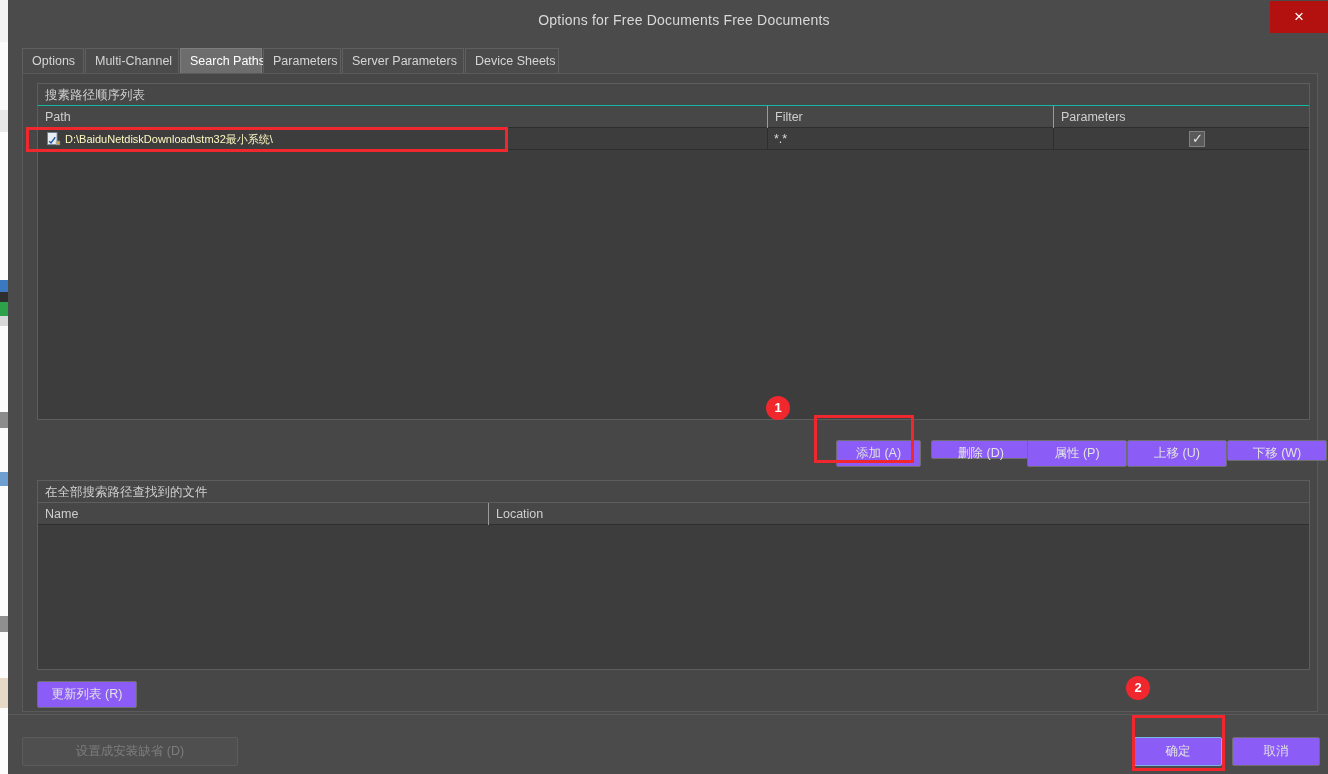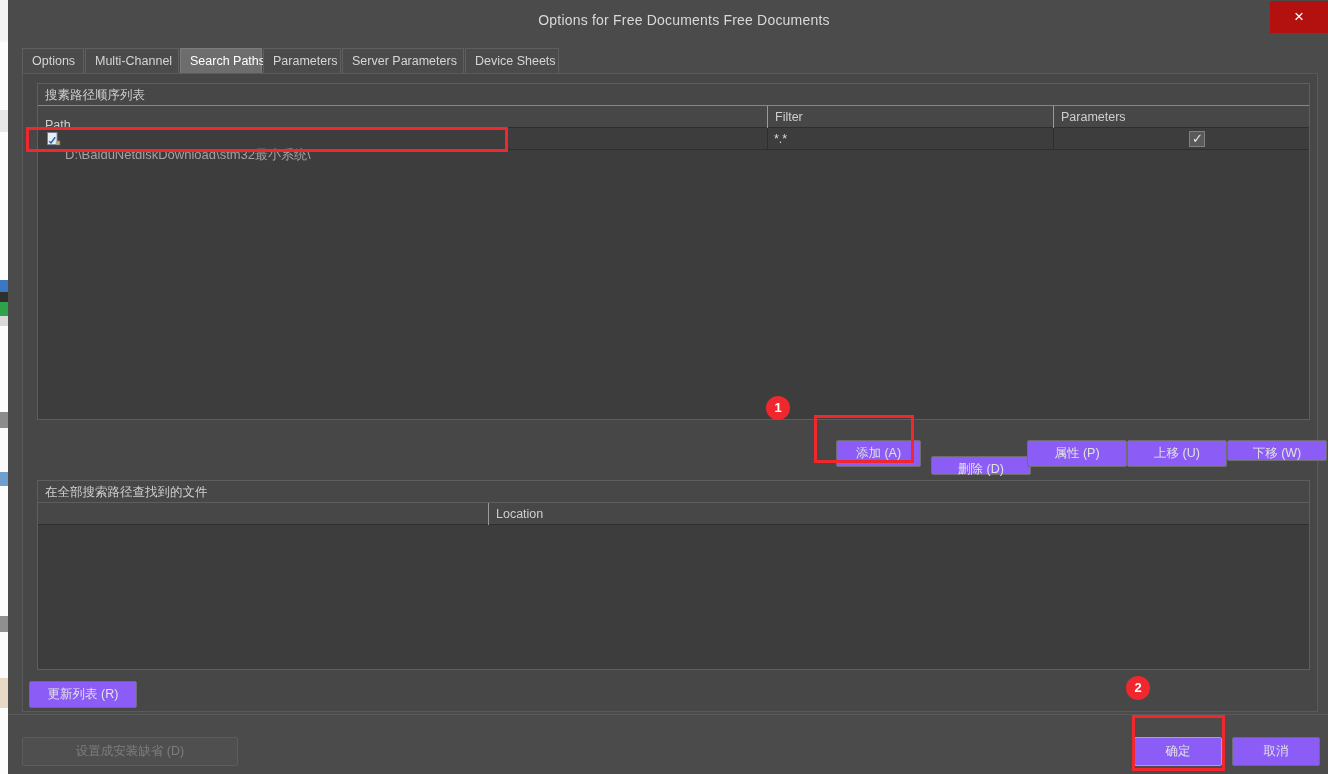--- a/index.html
+++ b/index.html
@@ -118,21 +118,21 @@
     cursor: pointer;
   }
   .row-cellsep {
     position: absolute; top: 0; width: 1px; height: 22px; background: #2e2e2e;
   }
   #path-icon {
     position: absolute; left: 9px; top: 4px; width: 14px; height: 14px;
   }
   #path-text {
     position: absolute; left: 27px; top: 0; height: 22px; line-height: 22px;
-    color: #a3a3a3; font-size: 13px; white-space: nowrap; margin-top: 16px;
+    color: #fef9c3; font-size: 11px; white-space: nowrap;
   }
   #filter-text {
     position: absolute; left: 736px; top: 0; height: 22px; line-height: 22px;
     color: #dcdcdc; font-size: 12.5px;
   }
   #recursive-check {
     position: absolute; left: 1151px; top: 3px; width: 16px; height: 16px;
     background: #5a5a5a; border: 1px solid #808080; cursor: pointer;
   }
   #recursive-check .tick {
@@ -153,21 +153,21 @@
   }
   .btn.disabled {
     background: #4f4f4f;
     border-color: #5c5c5c;
     color: #7d7d7d;
     cursor: default;
   }
   .btn.focused { border: 1px solid #79b5e8; }
 
   #btn-add    { left: 813px; top: 366px; width: 85px; height: 27px; line-height: 25px; }
-  #btn-del    { left: 908px; top: 366px; width: 100px; height: 19px; line-height: 25px; margin-top: 16px; }
+  #btn-del    { left: 908px; top: 366px; width: 100px; height: 19px; line-height: 25px; }
   #btn-prop   { left: 1004px; top: 366px; width: 100px; height: 27px; line-height: 25px; }
   #btn-up     { left: 1104px; top: 366px; width: 100px; height: 27px; line-height: 25px; }
   #btn-down   { left: 1204px; top: 366px; width: 100px; height: 21px; line-height: 25px; }
 
   
   #files-group {
     position: absolute; left: 14px; top: 406px;
     width: 1273px; height: 190px;
     border: 1px solid #5e5e5e;
     background: #3d3d3d;
@@ -182,21 +182,21 @@
   #files-header {
     position: absolute; left: 0; top: 22px; width: 1271px; height: 22px;
     background: #474747;
     border-bottom: 1px solid #2e2e2e;
   }
   #files-body {
     position: absolute; left: 0; top: 44px; width: 1271px; height: 144px;
     background: #3d3d3d;
   }
 
-  #btn-refresh { left: 6px; top: 607px; width: 108px; height: 27px; line-height: 25px; }
+  #btn-refresh { left: 14px; top: 607px; width: 100px; height: 27px; line-height: 25px; }
 
   
   #footer {
     position: absolute; left: 0; top: 714px; width: 1320px; height: 60px;
     background: #4b4b4b;
     border-top: 1px solid #5a5a5a;
   }
   #btn-setdefault { left: 14px; top: 22px; width: 216px; height: 29px; line-height: 27px; }
   #btn-ok     { left: 1126px; top: 22px; width: 88px; height: 29px; line-height: 27px; }
   #btn-cancel { left: 1224px; top: 22px; width: 88px; height: 29px; line-height: 27px; }
@@ -263,21 +263,21 @@
       <div class="tab" style="left: 320px; width: 122px;">Server Parameters</div>
       <div class="tab" style="left: 443px; width: 94px;">Device Sheets</div>
     </div>
 
   <div id="tabpanel">
 
     <div id="paths-group">
       <div id="paths-group-title">搜素路径顺序列表</div>
 
       <div id="paths-header">
-        <div class="colhead" style="left:0px;width:729px;margin-top:8px;">Path</div>
+        <div class="colhead" style="left:0px;width:729px;">Path</div>
         <div class="colhead divided" style="left:729px;width:286px;">Filter</div>
         <div class="colhead divided" style="left:1015px;width:256px;">Parameters</div>
       </div>
 
       <div id="paths-body">
         <div id="path-row">
           <div class="row-cellsep" style="left:729px;"></div>
           <div class="row-cellsep" style="left:1015px;"></div>
 
           <svg id="path-icon" viewBox="0 0 16 16">
@@ -299,20 +299,21 @@
     <div class="btn" id="btn-add">添加 (A)</div>
     <div class="btn" id="btn-del">删除 (D)</div>
     <div class="btn" id="btn-prop">属性 (P)</div>
     <div class="btn" id="btn-up">上移 (U)</div>
     <div class="btn" id="btn-down">下移 (W)</div>
 
     <div id="files-group">
       <div id="files-group-title">在全部搜索路径查找到的文件</div>
 
       <div id="files-header">
+        <div class="colhead" style="left:0px;width:450px;">Name</div>
         <div class="colhead divided" style="left:450px;width:821px;">Location</div>
       </div>
 
       <div id="files-body"></div>
     </div>
 
     <div class="btn" id="btn-refresh">更新列表 (R)</div>
   </div>
 
   <div id="footer">

